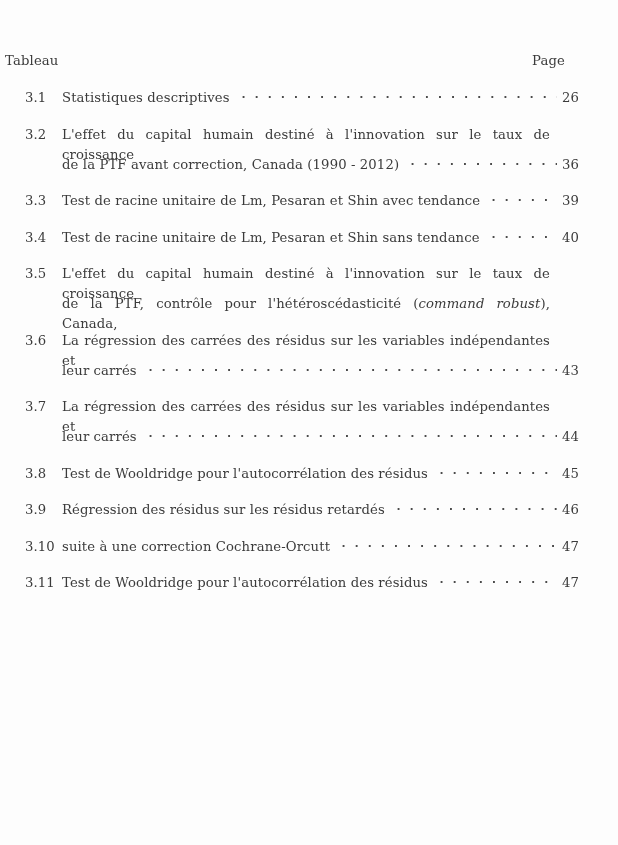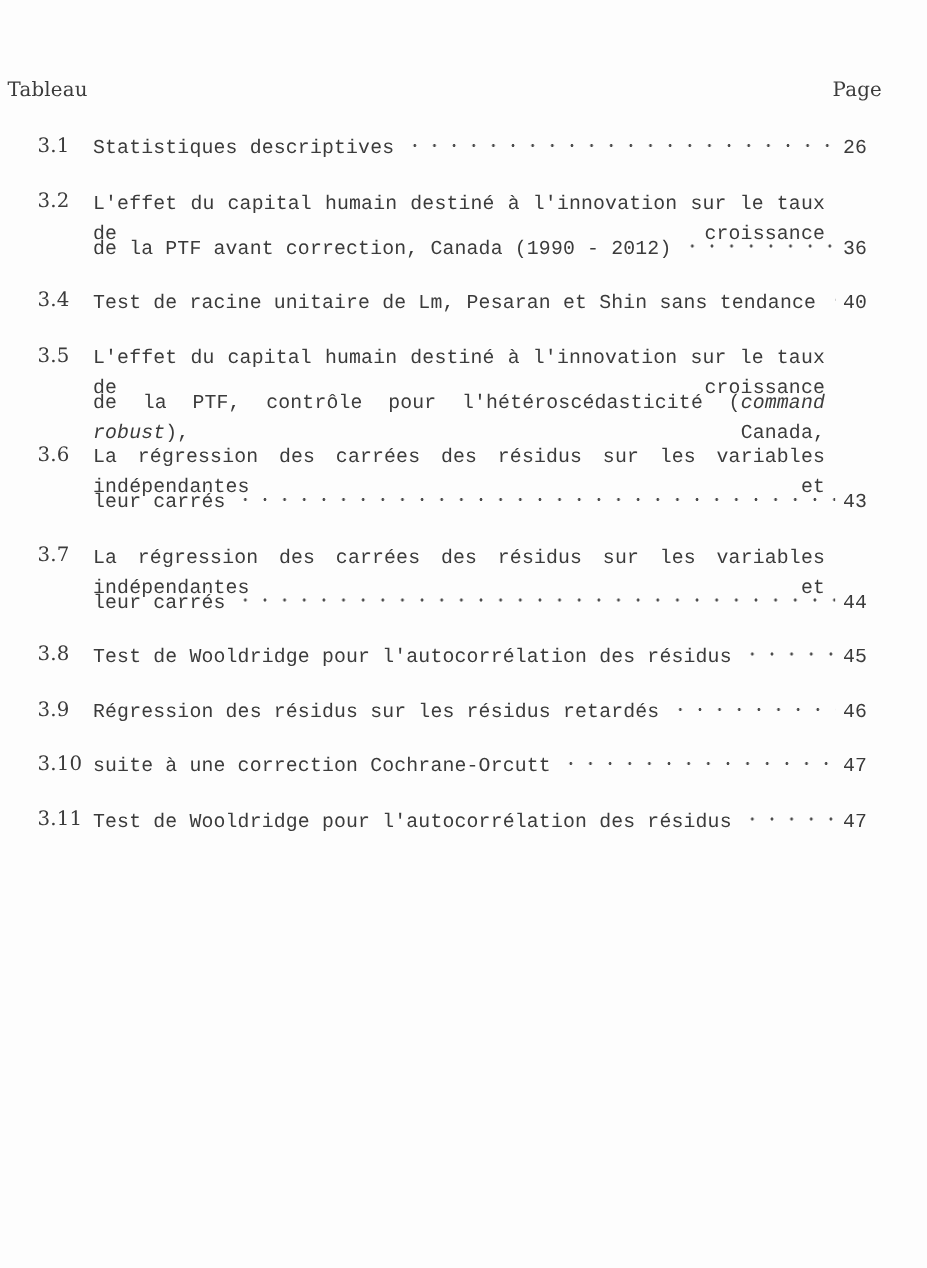--- a/index.html
+++ b/index.html
@@ -29,21 +29,21 @@
     display: flex;
     align-items: baseline;
     font-size: 13.2px;
     letter-spacing: 0.15px;
   }
   .lof-header .h-left { flex: 0 0 auto; }
   .lof-header .h-spacer { flex: 1 1 auto; }
   .lof-header .h-right {
     flex: 0 0 auto;
     width: 56px;
-    text-align: right;
+    text-align: left;
   }
 
   
   .lof-list {
     position: absolute;
     top: 88px;
     left: 0;
     width: 618px;
   }
 
@@ -70,21 +70,20 @@
     padding-right: 0;
     position: relative;
   }
 
   
   .entry-line {
     display: flex;
     align-items: baseline;
     height: 20px;
     white-space: nowrap;
-    font-family: Liberation Mono, monospace;
   }
   .entry-line + .entry-line { margin-top: 10px; }
 
   .line-text {
     flex: 0 0 auto;
     letter-spacing: 0.12px;
   }
   
   .entry-line.justify .line-text {
     flex: 1 1 auto;
@@ -153,20 +152,30 @@
             <span class="entry-page empty"></span>
           </div>
           <div class="entry-line">
             <span class="line-text">de la PTF avant correction, Canada (1990 - 2012)</span>
             <span class="leaders"></span>
             <span class="entry-page">36</span>
           </div>
         </div>
       </div>
       <div class="lof-entry">
+        <span class="entry-num">3.3</span>
+        <div class="entry-body">
+          <div class="entry-line">
+            <span class="line-text">Test de racine unitaire de Lm, Pesaran et Shin avec tendance</span>
+            <span class="leaders"></span>
+            <span class="entry-page">39</span>
+          </div>
+        </div>
+      </div>
+      <div class="lof-entry">
         <span class="entry-num">3.4</span>
         <div class="entry-body">
           <div class="entry-line">
             <span class="line-text">Test de racine unitaire de Lm, Pesaran et Shin sans tendance</span>
             <span class="leaders"></span>
             <span class="entry-page">40</span>
           </div>
         </div>
       </div>
       <div class="lof-entry">

